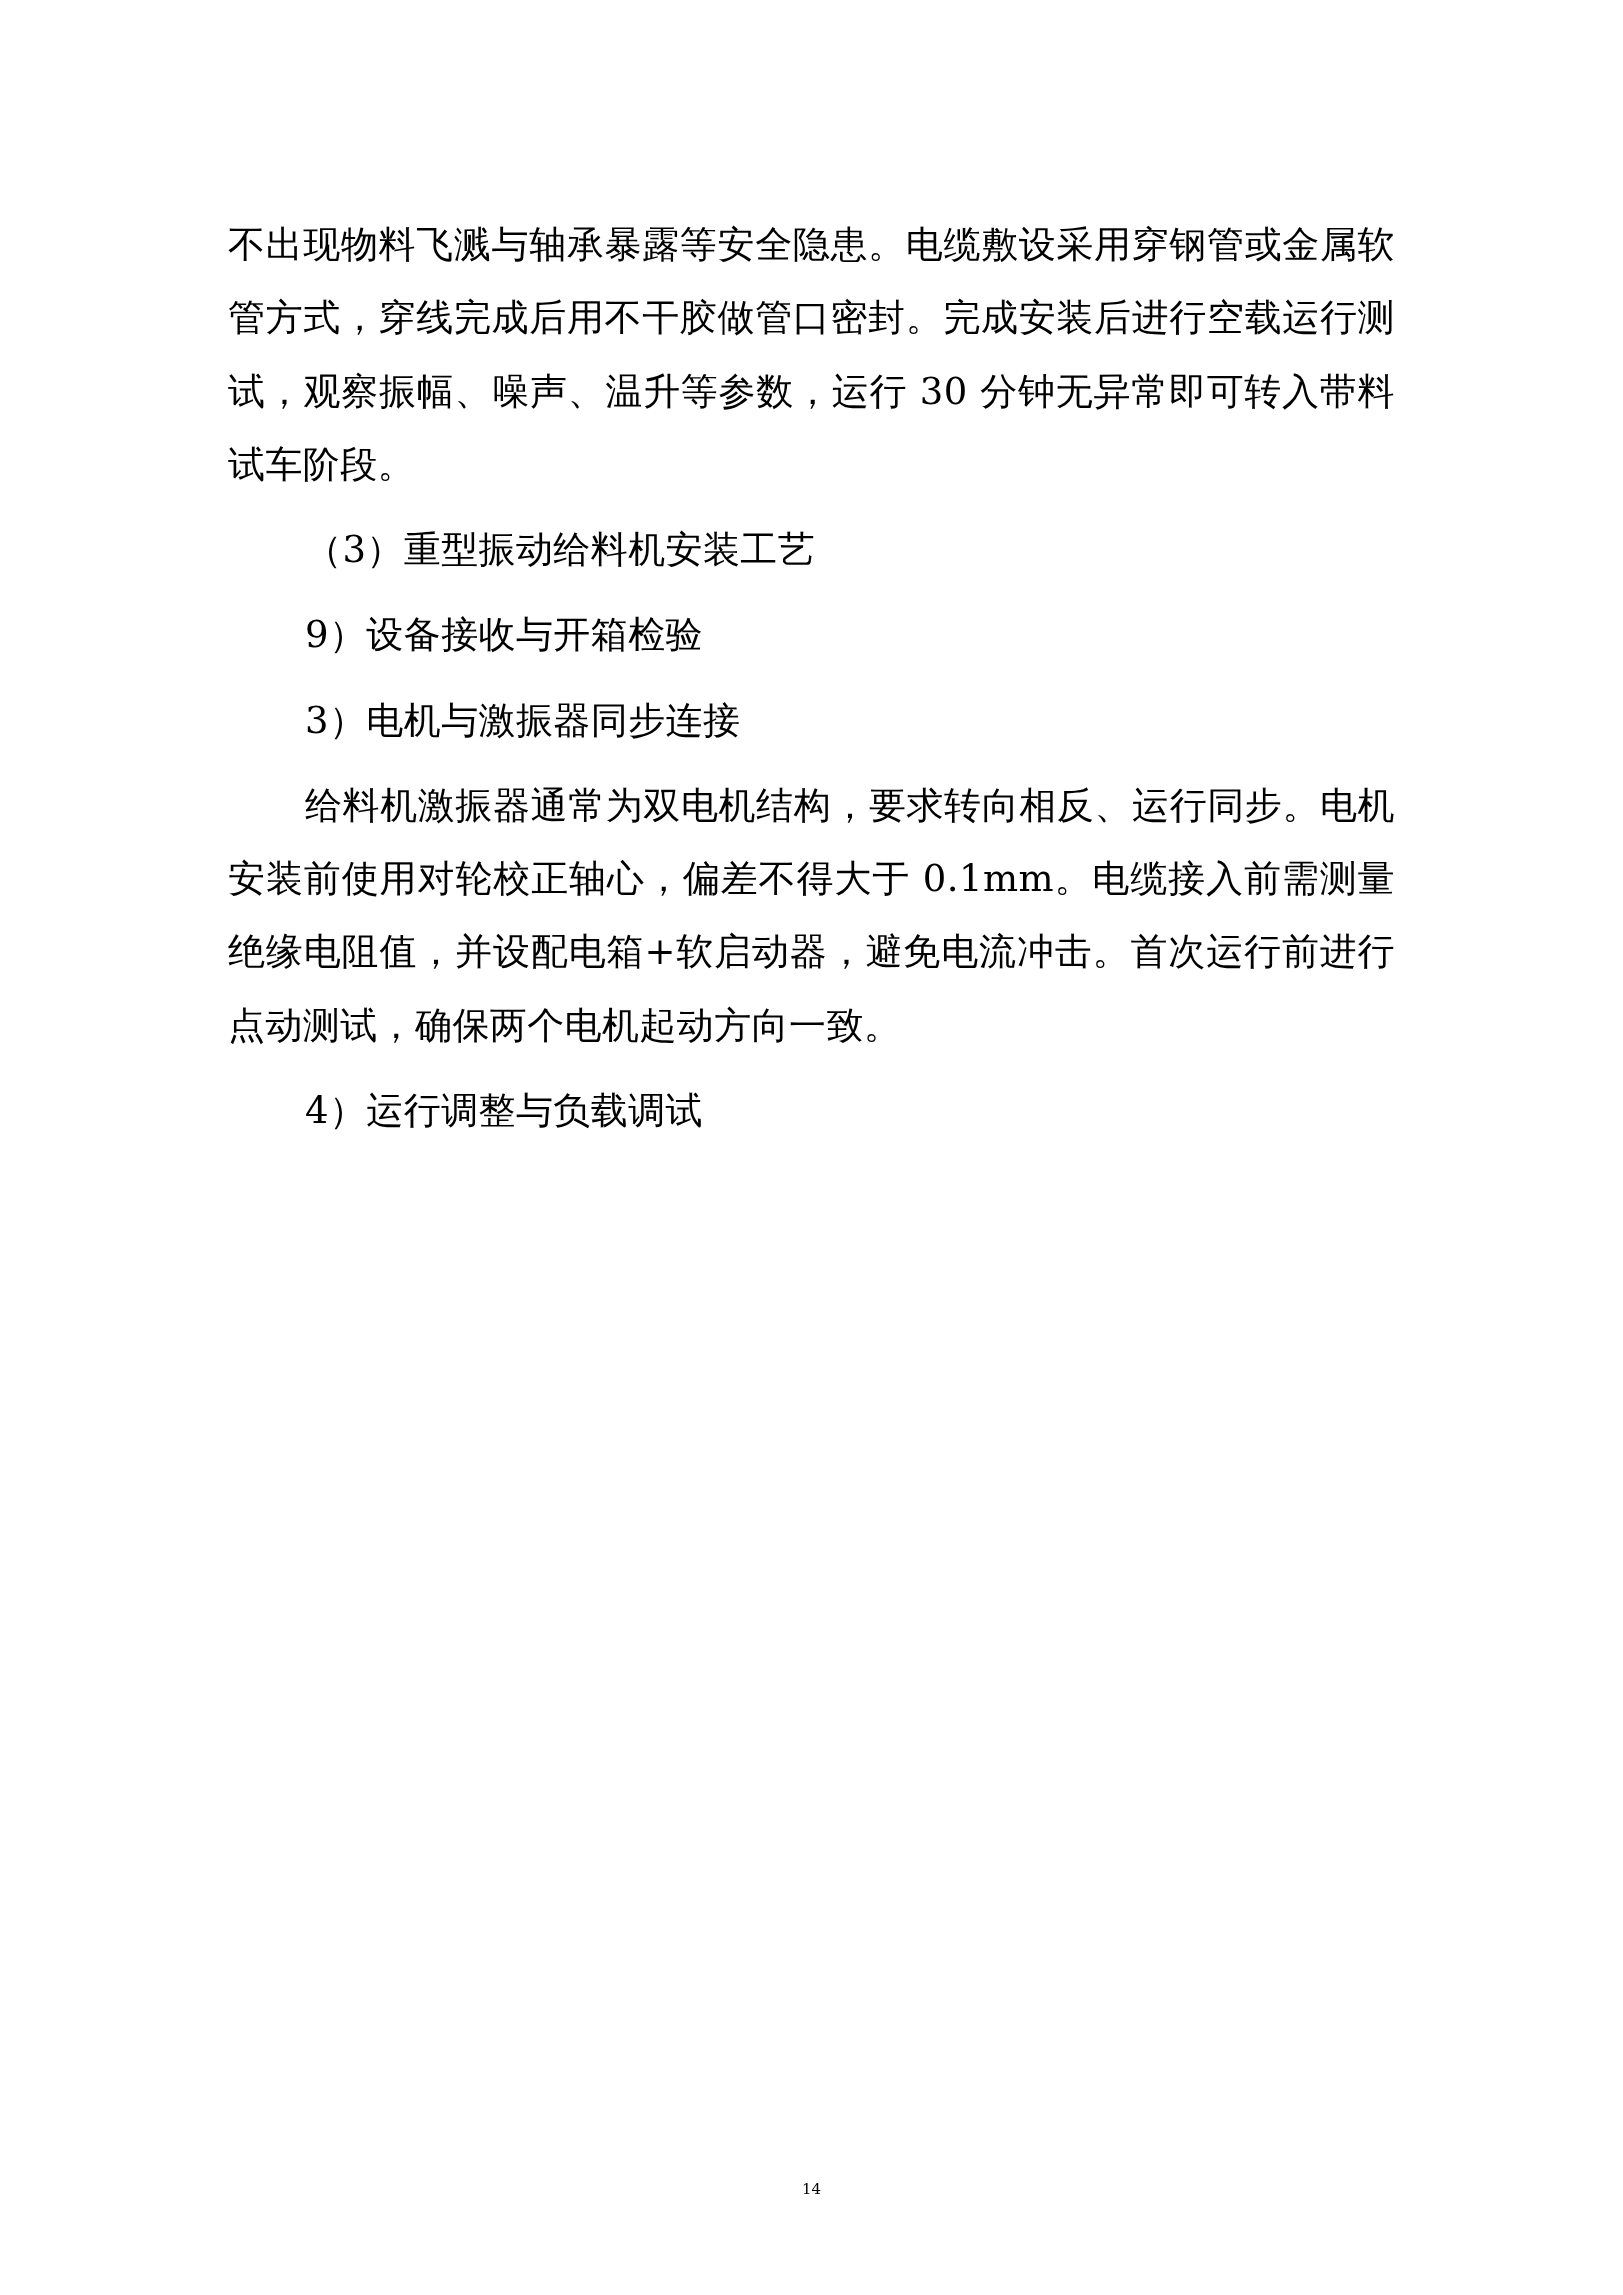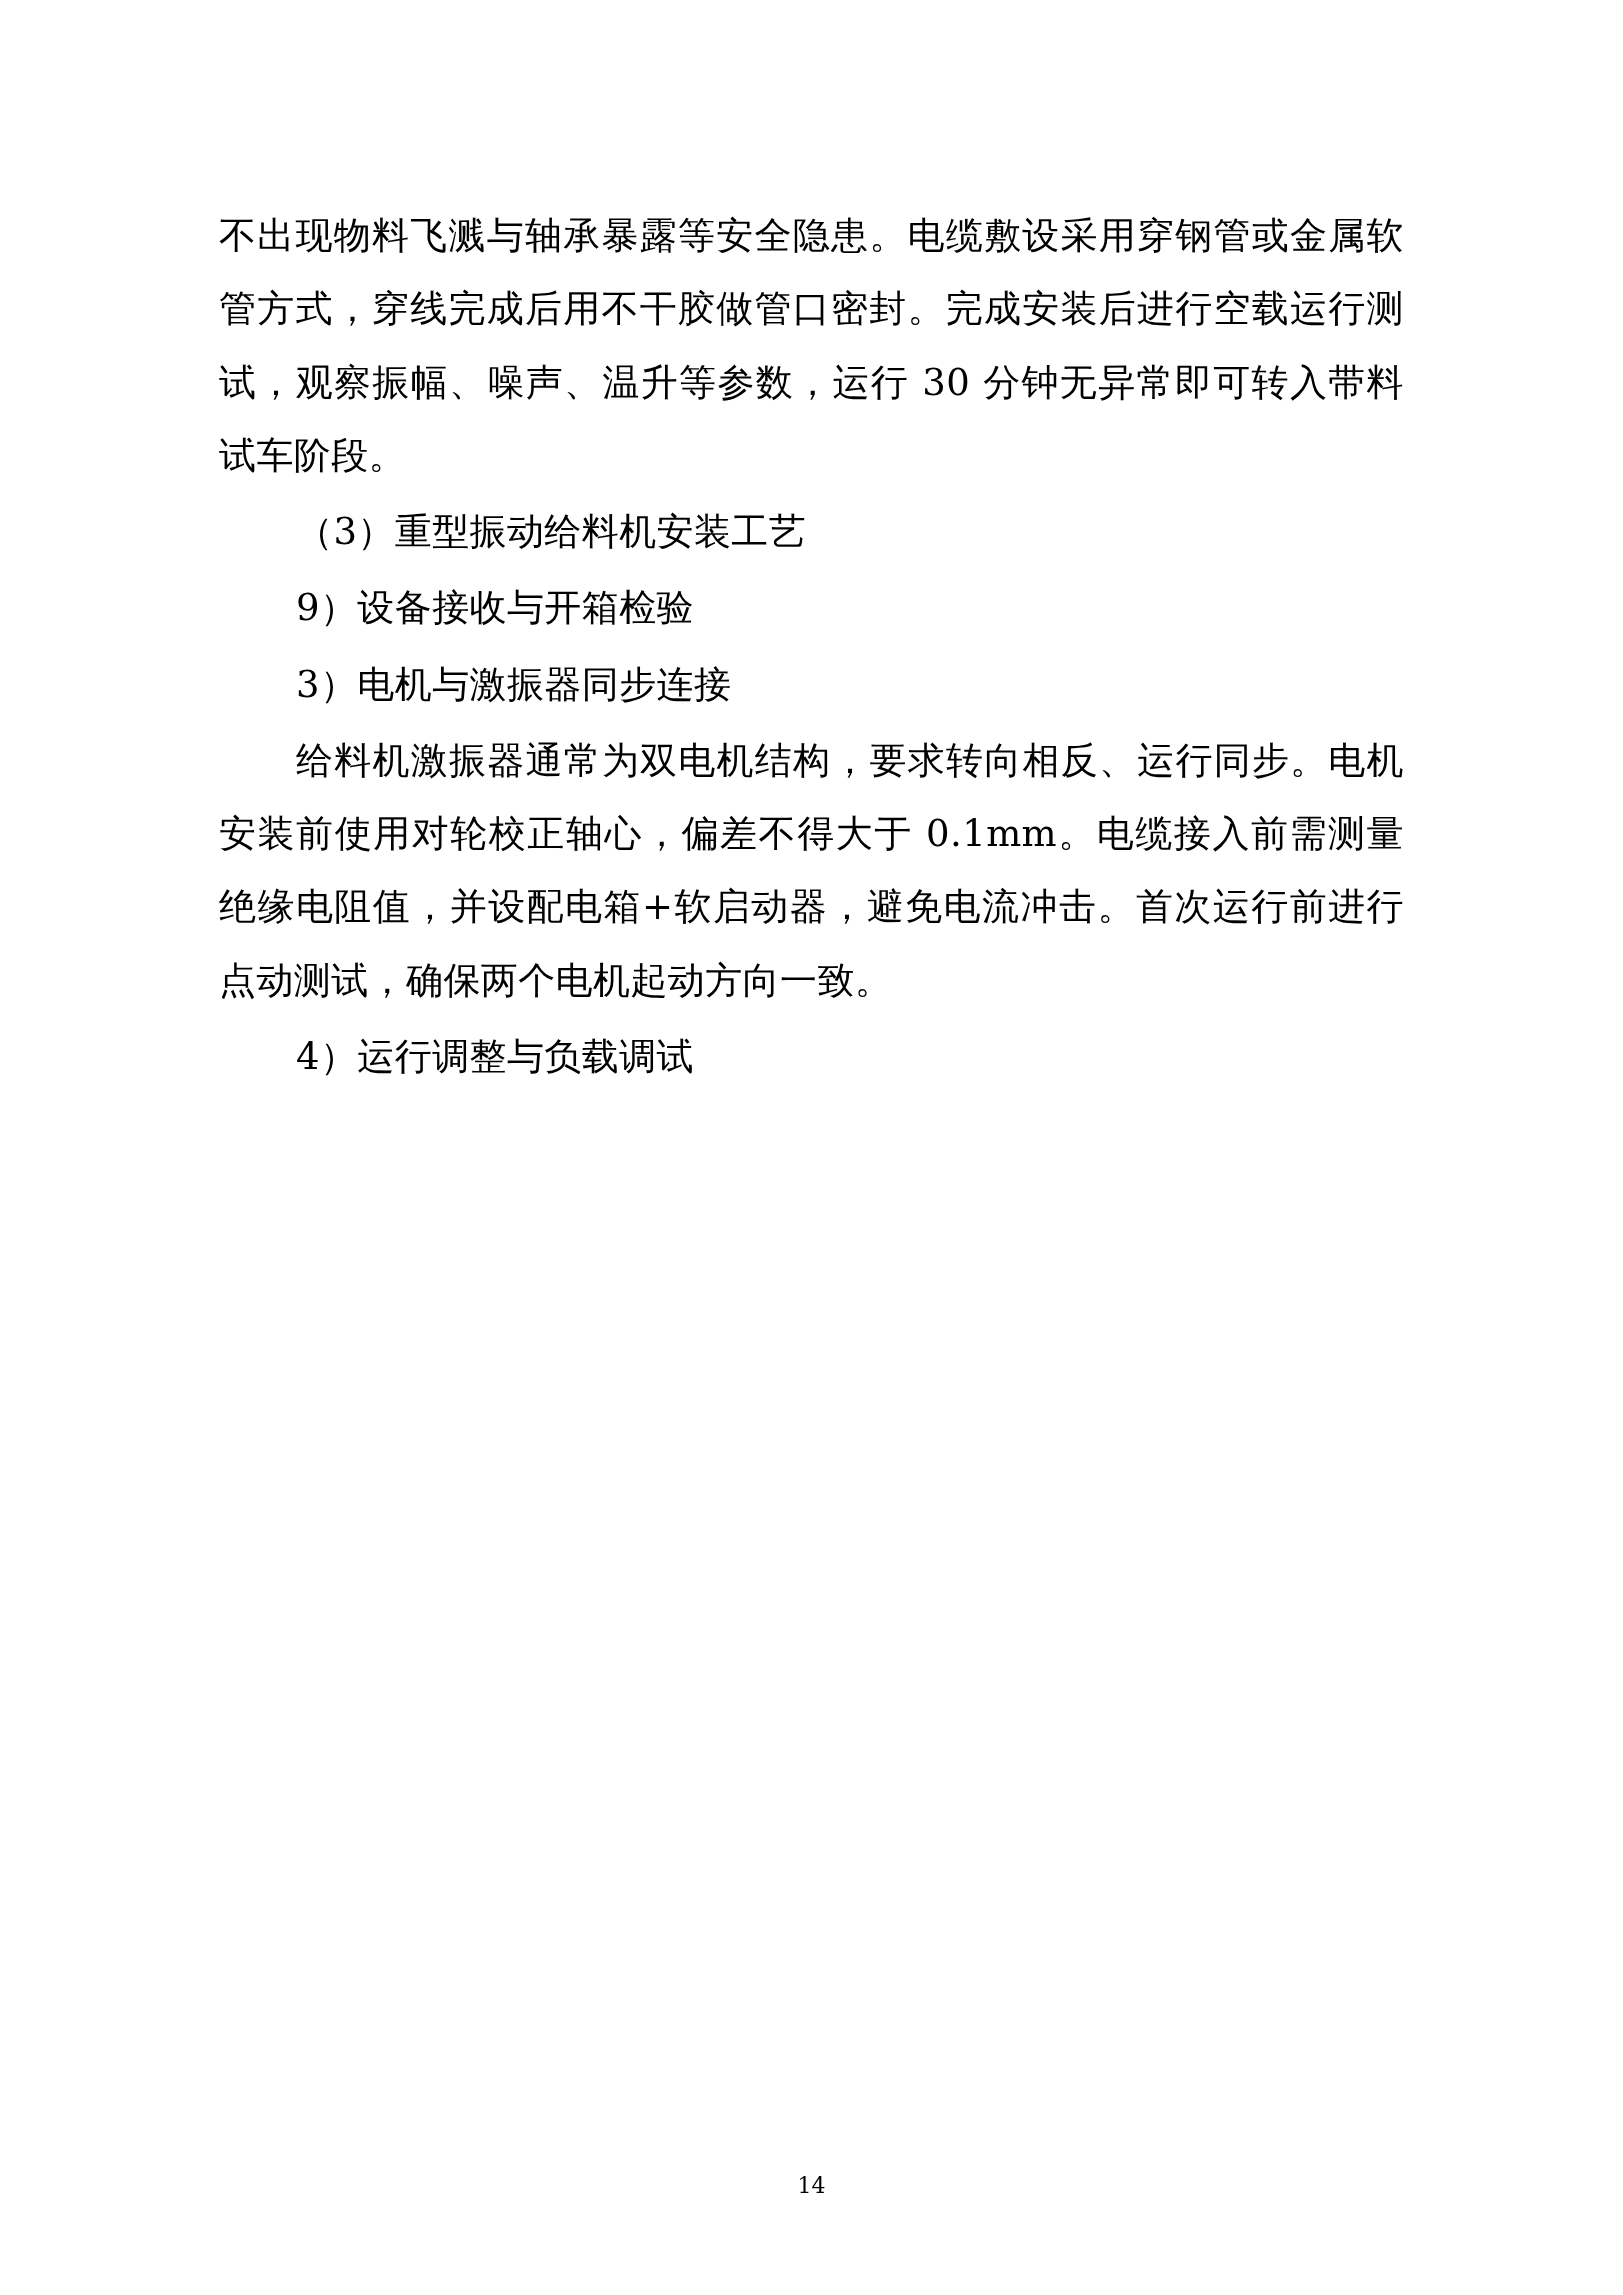--- a/index.html
+++ b/index.html
@@ -22,35 +22,35 @@
   .doc-body {
     font-family: "DejaVu Serif", "Liberation Serif", serif;
     font-size: 37px;
     line-height: 1.98;
     color: #000000;
     text-align: justify;
     text-justify: inter-ideograph;
     letter-spacing: 0.4px;
   }
   .para {
-    margin: 3px;
+    margin: 12px;
     text-indent: 0;
     white-space: pre-wrap;
   }
   .para.indent {
     text-indent: 77px;
   }
   .page-number {
     position: absolute;
     left: 0;
     right: 16px;
     bottom: 97px;
     text-align: center;
     font-family: "DejaVu Serif", "Liberation Serif", serif;
-    font-size: 22px;
+    font-size: 15px;
     color: #000000;
     margin-left: 16px;
   }
 </style>
 </head>
 <body>
 
 <div class="page">
   <div class="doc-body">
     <p class="para">不出现物料飞溅与轴承暴露等安全隐患。电缆敷设采用穿钢管或金属软管方式，穿线完成后用不干胶做管口密封。完成安装后进行空载运行测试，观察振幅、噪声、温升等参数，运行 30 分钟无异常即可转入带料试车阶段。</p>

